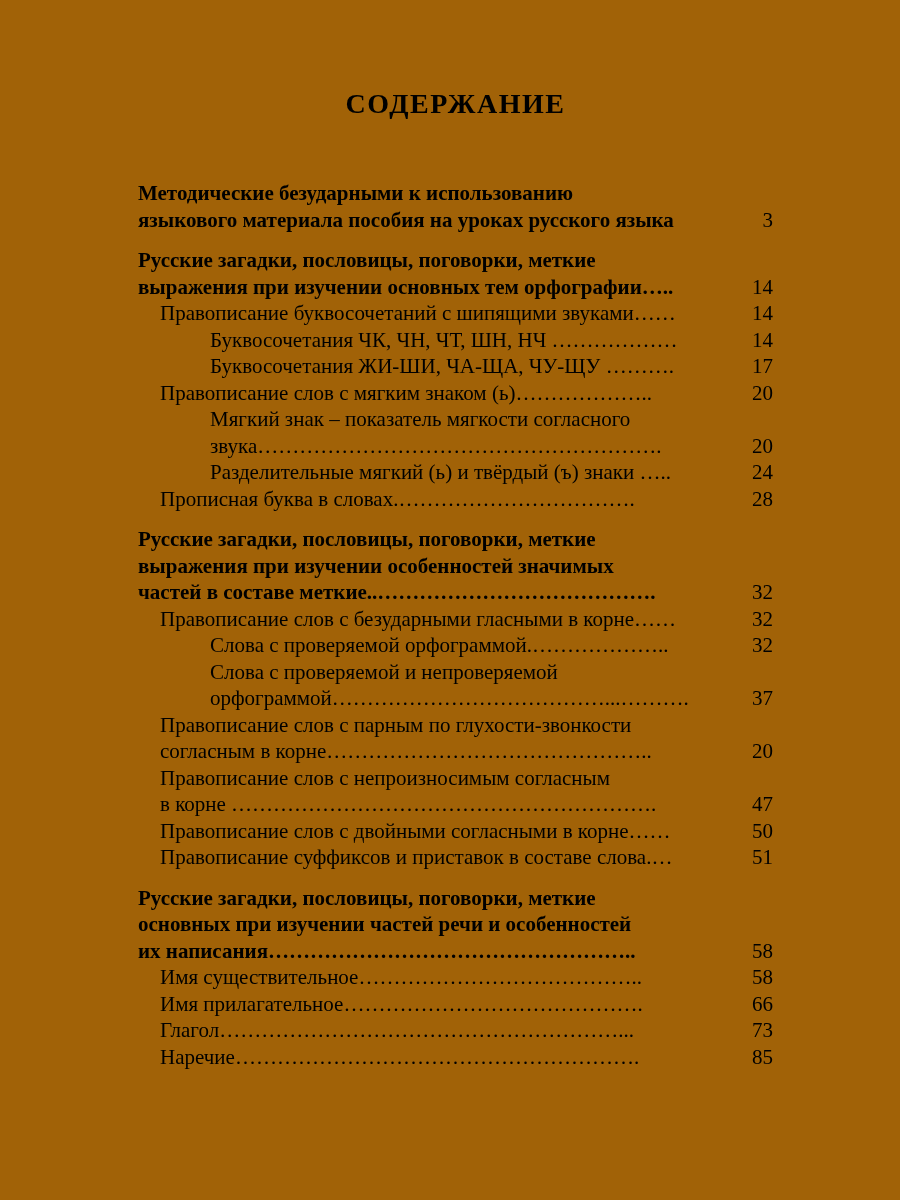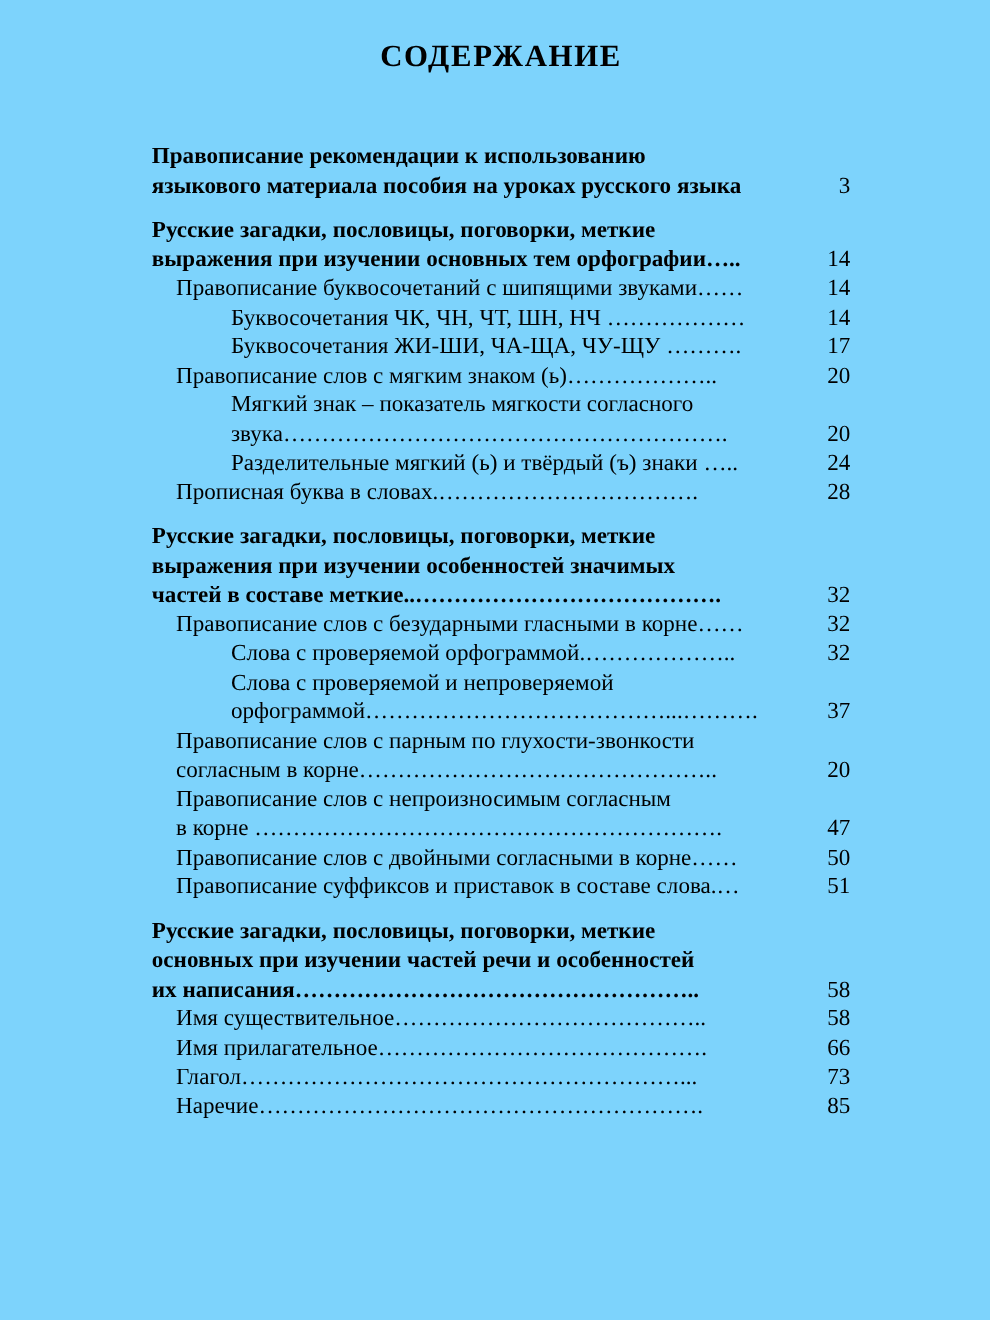--- a/index.html
+++ b/index.html
@@ -5,25 +5,25 @@
   html, body {
     margin: 0;
     padding: 0;
     background: #e8e8e6;
   }
   .page {
     position: relative;
     width: 900px;
     height: 1200px;
     margin: 0 auto;
-    background: #7dd3fc;
+    background: #a16207;
     font-family: "Liberation Serif", "DejaVu Serif", serif;
     color: #000000;
     box-sizing: border-box;
-    padding: 36px 127px 0 138px;
+    padding: 88px 127px 0 138px;
     overflow: hidden;
   }
   .title {
     text-align: center;
     font-size: 28px;
     font-weight: bold;
     letter-spacing: 1.5px;
     margin: 0 0 60px 0;
   }
   .toc {
@@ -65,21 +65,21 @@
   }
 </style>
 </head>
 <body>
 
 <div class="page">
   <h1 class="title">СОДЕРЖАНИЕ</h1>
   <div class="toc" id="toc">
       <div class="toc-entry level-0 bold">
         <div class="toc-line">
-          <span class="toc-text">Правописание рекомендации к использованию</span>
+          <span class="toc-text">Методические безударными к использованию</span>
           <span class="toc-page"></span>
         </div>
         <div class="toc-line">
           <span class="toc-text">языкового материала пособия на уроках русского языка</span>
           <span class="toc-page">3</span>
         </div>
       </div>
       <div class="toc-entry level-0 bold gap">
         <div class="toc-line">
           <span class="toc-text">Русские загадки, пословицы, поговорки, меткие</span>

